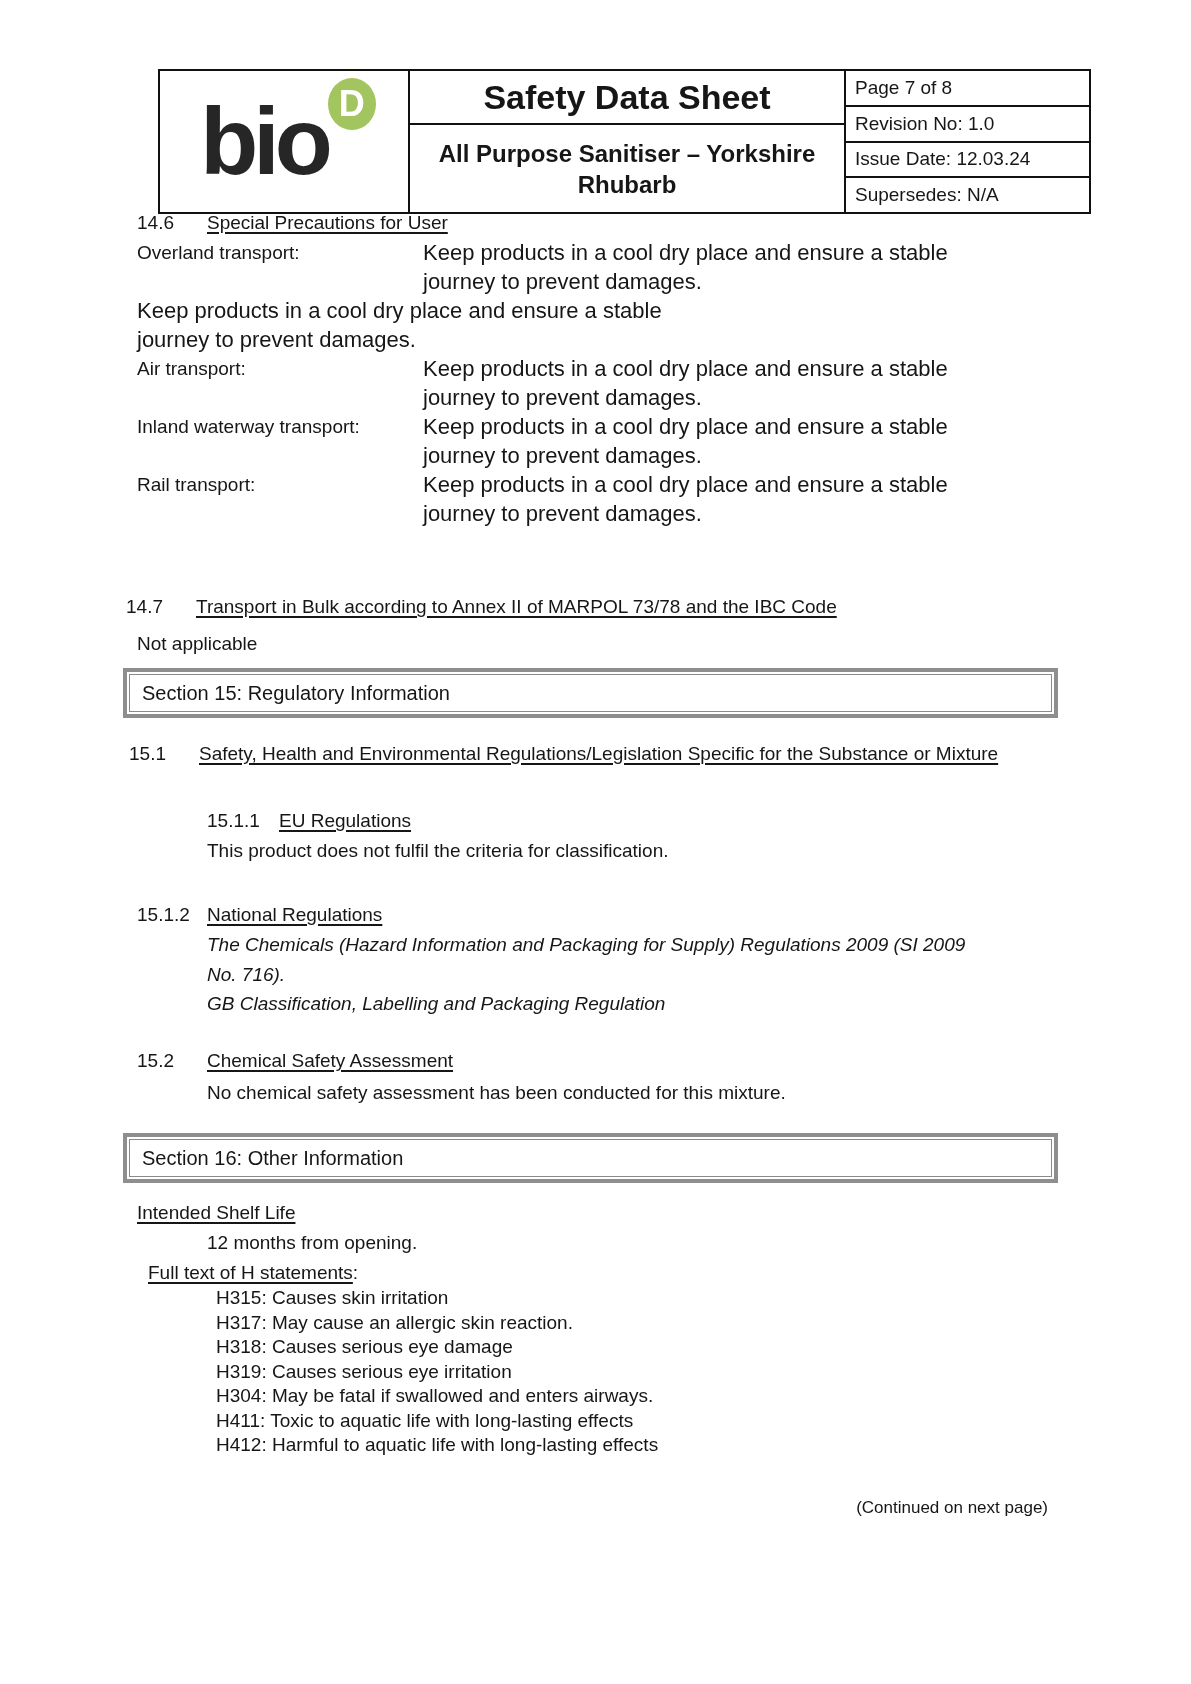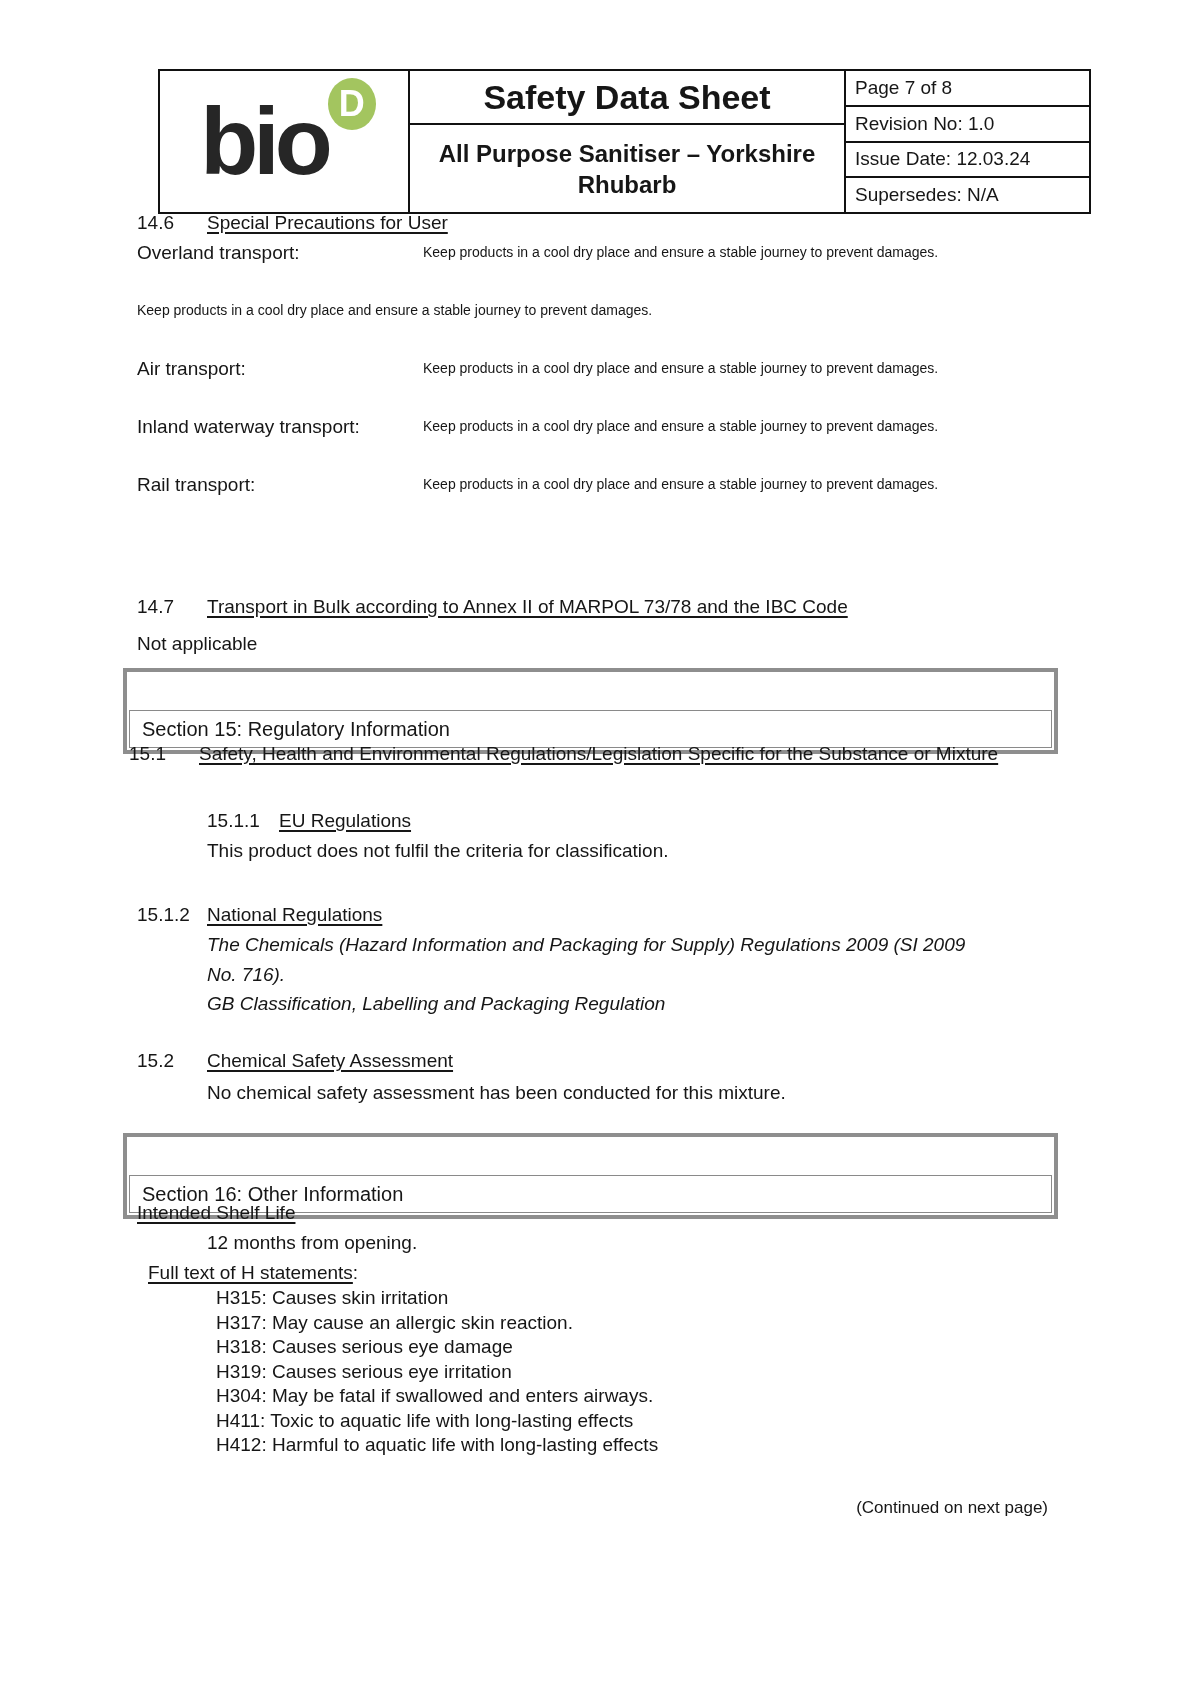--- a/index.html
+++ b/index.html
@@ -48,29 +48,29 @@
   .info-row:last-child{border-bottom:none;}
   
   .t{position:absolute;font-size:19px;line-height:29px;white-space:nowrap;}
   .wrap{white-space:normal;}
   .u{text-decoration:underline;text-underline-offset:3px;text-decoration-thickness:1.5px;}
   .num{display:inline-block;width:70px;}
   .num2{display:inline-block;width:72px;}
   .transport{position:absolute;left:137px;top:238px;}
   .t-row{display:flex;min-height:58px;}
   .t-label{width:286px;font-size:19px;line-height:29px;}
-  .t-desc{width:560px;font-size:14px;line-height:29px;}
+  .t-desc{width:560px;font-size:22px;line-height:29px;}
   
   .bar{
     position:absolute;left:123px;width:935px;box-sizing:border-box;
     border:4px solid #8e8e8e;padding:2px;background:#ffffff;
   }
   .bar-inner{
     border:1px solid #8a8a8a;padding:6px 8px 6px 12px;
-    font-size:20px;line-height:24px;white-space:nowrap;margin-top:36px;
+    font-size:20px;line-height:24px;white-space:nowrap;
   }
   .h-list{position:absolute;left:216px;top:1286px;font-size:19px;line-height:24.5px;}
   .footer-note{position:absolute;right:143px;top:1498px;font-size:17px;white-space:nowrap;}
 </style>
 </head>
 <body>
 
 <div class="page">
 
   <div class="header-table">
@@ -111,21 +111,21 @@
     <div class="t-row">
       <div class="t-label">Inland waterway transport:</div>
       <div class="t-desc">Keep products in a cool dry place and ensure a stable journey to prevent damages.</div>
     </div>
     <div class="t-row">
       <div class="t-label">Rail transport:</div>
       <div class="t-desc">Keep products in a cool dry place and ensure a stable journey to prevent damages.</div>
     </div>
   </div>
 
-  <div class="t" style="left:137px;top:592px;">
+  <div class="t" style="left:126px;top:592px;">
     <span class="num">14.7</span><span class="u">Transport in Bulk according to Annex II of MARPOL 73/78 and the IBC Code</span>
   </div>
   <div class="t" style="left:137px;top:629px;">Not applicable</div>
 
   <div class="bar" style="top:668px;">
     <div class="bar-inner">Section 15: Regulatory Information</div>
   </div>
 
   <div class="t wrap" style="left:129px;top:739px;width:890px;line-height:30px;">
     <span class="num">15.1</span><span class="u">Safety, Health and Environmental Regulations/Legislation Specific for the Substance or Mixture</span>

